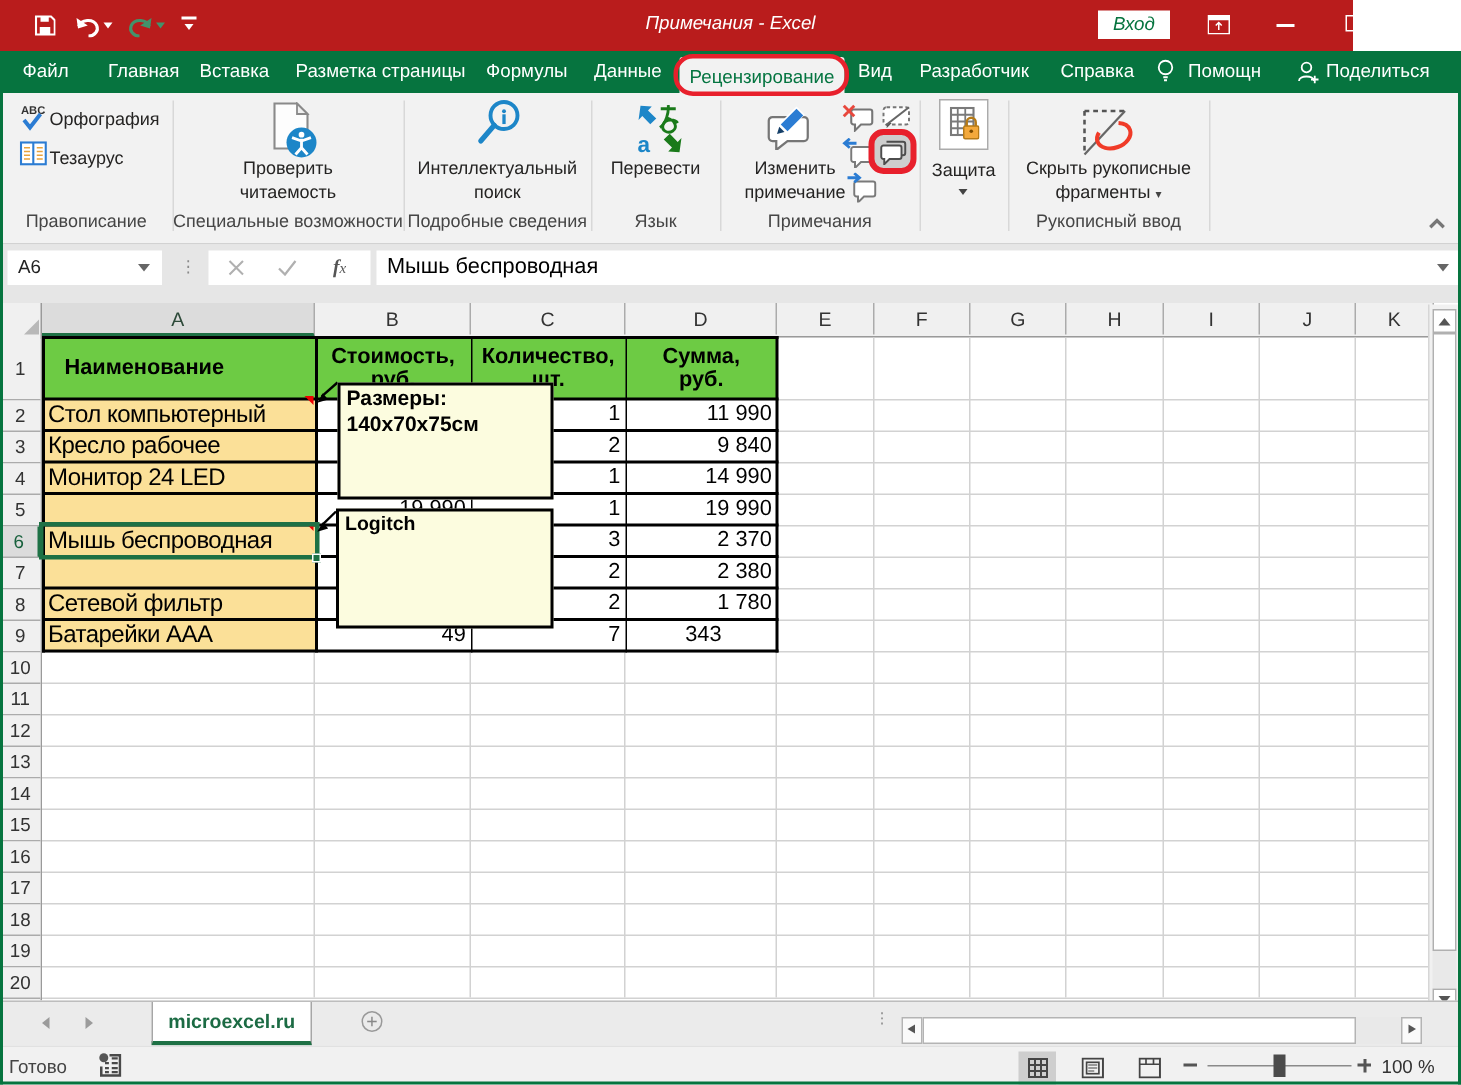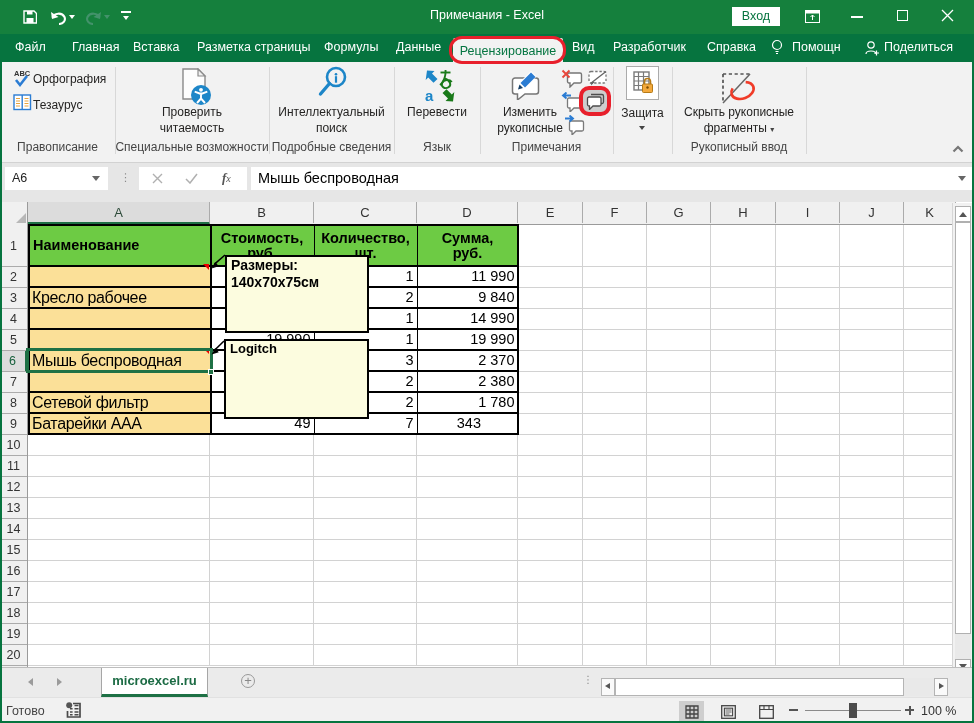--- a/index.html
+++ b/index.html
@@ -2,21 +2,21 @@
 <html><head>
 <meta charset="utf-8">
 <style>
 * { margin:0; padding:0; box-sizing:border-box; }
 html,body { width:974px; height:723px; overflow:hidden; }
 body { font-family:"Liberation Sans", sans-serif; }
 #win { position:absolute; left:0; top:0; width:974px; height:723px; background:#fff; }
 .abs { position:absolute; }
 
 
-#titlebar { position:absolute; left:0; top:0; width:974px; height:34px; background:#15803d; }
+#titlebar { position:absolute; left:0; top:0; width:902px; height:34px; background:#b91c1c;font-style:italic; }
 #tabrow { position:absolute; left:0; top:34px; width:974px; height:28px; background:#06743F; }
 #title { position:absolute; top:0; left:0; width:974px; text-align:center; color:#fff; font-size:12.5px; line-height:30px; }
 #vhod { position:absolute; left:732px; top:7px; width:48px; height:19px; background:#fff; color:#06743F; font-size:12.5px; text-align:center; line-height:19px; }
 .tab { position:absolute; top:0; height:28px; color:#fff; font-size:12.5px; line-height:27px; white-space:nowrap; }
 #activetab { position:absolute; left:453px; top:4px; width:110px; height:24px; background:#f2f2f2; border-radius:2px 2px 0 0; color:#057541; font-size:12.5px; text-align:center; line-height:27px; }
 #redtab { position:absolute; left:449px; top:2px; width:117px; height:28px; border:3.5px solid #e8202c; border-radius:13px; z-index:30; }
 
 
 #ribbon { position:absolute; left:0; top:62px; width:974px; height:101px; background:#f2f2f2; border-bottom:1px solid #d2d2d2; }
 .gsep { position:absolute; top:5px; height:87px; width:1px; background:#d8d8d8; }
@@ -161,21 +161,21 @@
 </g>
       </svg>
 <div class="btxt" style="left:394px;top:43px;width:86px">Перевести</div>
 <svg class="abs" style="left:508px;top:7px" width="36" height="31" viewBox="0 0 36 31">
 <path d="M7 9 h21 a2.5 2.5 0 0 1 2.5 2.5 v11 a2.5 2.5 0 0 1 -2.5 2.5 H17 l-7.5 6 v-6 H7 a2.5 2.5 0 0 1 -2.5 -2.5 v-11 a2.5 2.5 0 0 1 2.5 -2.5 z" fill="#fff" stroke="#767676" stroke-width="1.5"></path>
 <path d="M10.5 14.5 L23 2 l5.5 5.5 -12.5 12.5 -7.5 2 z" fill="#fff"></path>
 <path d="M12.5 14 L23 3.5 l4.5 4.5 -10.5 10.5 z" fill="#2b7cd3"></path>
 <path d="M11.5 15.5 l3.5 3.5 -5 1.4 z" fill="#153f68"></path>
       </svg>
 <div class="btxt" style="left:480px;top:43px;width:100px">Изменить</div>
-<div class="btxt" style="left:480px;top:59px;width:100px">рукописные</div>
+<div class="btxt" style="left:480px;top:59px;width:100px">примечание</div>
 <svg class="abs" style="left:561px;top:7px" width="22" height="19" viewBox="0 0 22 19">
 <path d="M8 4 h11 a1.5 1.5 0 0 1 1.5 1.5 v7 a1.5 1.5 0 0 1 -1.5 1.5 h-6 l-4 4 v-4 h-1 a1.5 1.5 0 0 1 -1.5 -1.5 v-7 a1.5 1.5 0 0 1 1.5 -1.5 z" fill="#fff" stroke="#767676" stroke-width="1.4"></path>
 <path d="M1.5 1.5 l7 7 M8.5 1.5 l-7 7" stroke="#e8473c" stroke-width="1.9"></path>
       </svg>
 <svg class="abs" style="left:587px;top:7px" width="22" height="19" viewBox="0 0 22 19">
 <rect x="2" y="2.5" width="17" height="11.5" rx="2" fill="#fff" stroke="#767676" stroke-width="1.3" stroke-dasharray="2.4 1.8"></rect>
 <path d="M4 16.5 l3.5 -3.5 h-3 z" fill="#555"></path>
 <path d="M3.5 14.5 L19 2.5" stroke="#666" stroke-width="1.4"></path>
       </svg>
 <svg class="abs" style="left:560px;top:30px" width="23" height="20" viewBox="0 0 23 20">
@@ -310,39 +310,41 @@
 <div class="abs" style="left:28px;top:22px;width:490.5px;height:1.5px;background:#000"></div>
 <div class="abs" style="left:28px;top:63px;width:490.5px;height:2px;background:#000"></div>
 <div class="abs" style="left:28px;top:84px;width:490.5px;height:1.5px;background:#000"></div>
 <div class="abs" style="left:28px;top:105px;width:490.5px;height:1.5px;background:#000"></div>
 <div class="abs" style="left:28px;top:126px;width:490.5px;height:1.5px;background:#000"></div>
 <div class="abs" style="left:28px;top:147px;width:490.5px;height:1.5px;background:#000"></div>
 <div class="abs" style="left:28px;top:168px;width:490.5px;height:1.5px;background:#000"></div>
 <div class="abs" style="left:28px;top:189px;width:490.5px;height:1.5px;background:#000"></div>
 <div class="abs" style="left:28px;top:210px;width:490.5px;height:1.5px;background:#000"></div>
 <div class="abs" style="left:28px;top:231px;width:490.5px;height:2px;background:#000"></div>
-<div class="cell" style="left:30px;top:24px;width:178px;height:39px;font-weight:bold;text-align:left;padding-left:3px;display:flex;align-items:center;justify-content:flex-start;line-height:15px">
+<div class="cell" style="left:30px;top:24px;width:178px;height:39px;font-weight:bold;text-align:left;padding-left:13px;display:flex;align-items:center;justify-content:flex-start;line-height:15px">
         <span style="width:100%">Наименование</span>
       </div>
 <div class="cell" style="left:212px;top:24px;width:100px;height:39px;font-weight:bold;text-align:center;display:flex;align-items:center;justify-content:center;line-height:15px">
         <span style="width:100%">Стоимость,<br>руб.</span>
       </div>
 <div class="cell" style="left:316px;top:24px;width:99px;height:39px;font-weight:bold;text-align:center;display:flex;align-items:center;justify-content:center;line-height:15px">
         <span style="width:100%">Количество,<br>шт.</span>
       </div>
 <div class="cell" style="left:419px;top:24px;width:97px;height:39px;font-weight:bold;text-align:center;display:flex;align-items:center;justify-content:center;line-height:15px">
         <span style="width:100%">Сумма,<br>руб.</span>
       </div>
+<div class="cell" style="left:30px;top:65px;width:179px;height:19px;line-height:19px;padding-left:2px;font-size:16px;letter-spacing:-0.35px">Стол компьютерный</div>
 <div class="cell num" style="left:212px;top:65px;width:100px;height:19px;line-height:19px;padding-right:1.5px">11 990</div>
 <div class="cell num" style="left:316px;top:65px;width:99px;height:19px;line-height:19px;padding-right:1.5px">1</div>
 <div class="cell num" style="left:419px;top:65px;width:97px;height:19px;line-height:19px;padding-right:1.5px">11 990</div>
 <div class="cell" style="left:30px;top:86px;width:179px;height:19px;line-height:19px;padding-left:2px;font-size:16px;letter-spacing:-0.35px">Кресло рабочее</div>
 <div class="cell num" style="left:212px;top:86px;width:100px;height:19px;line-height:19px;padding-right:1.5px">4 990</div>
 <div class="cell num" style="left:316px;top:86px;width:99px;height:19px;line-height:19px;padding-right:1.5px">2</div>
 <div class="cell num" style="left:419px;top:86px;width:97px;height:19px;line-height:19px;padding-right:1.5px">9 840</div>
+<div class="cell" style="left:30px;top:107px;width:179px;height:19px;line-height:19px;padding-left:2px;font-size:16px;letter-spacing:-0.35px">Монитор 24 LED</div>
 <div class="cell num" style="left:212px;top:107px;width:100px;height:19px;line-height:19px;padding-right:1.5px">14 990</div>
 <div class="cell num" style="left:316px;top:107px;width:99px;height:19px;line-height:19px;padding-right:1.5px">1</div>
 <div class="cell num" style="left:419px;top:107px;width:97px;height:19px;line-height:19px;padding-right:1.5px">14 990</div>
 <div class="cell num" style="left:212px;top:128px;width:100px;height:19px;line-height:19px;padding-right:1.5px">19 990</div>
 <div class="cell num" style="left:316px;top:128px;width:99px;height:19px;line-height:19px;padding-right:1.5px">1</div>
 <div class="cell num" style="left:419px;top:128px;width:97px;height:19px;line-height:19px;padding-right:1.5px">19 990</div>
 <div class="cell" style="left:30px;top:149px;width:179px;height:19px;line-height:19px;padding-left:2px;font-size:16px;letter-spacing:-0.35px">Мышь беспроводная</div>
 <div class="cell num" style="left:212px;top:149px;width:100px;height:19px;line-height:19px;padding-right:1.5px">790</div>
 <div class="cell num" style="left:316px;top:149px;width:99px;height:19px;line-height:19px;padding-right:1.5px">3</div>
 <div class="cell num" style="left:419px;top:149px;width:97px;height:19px;line-height:19px;padding-right:1.5px">2 370</div>

